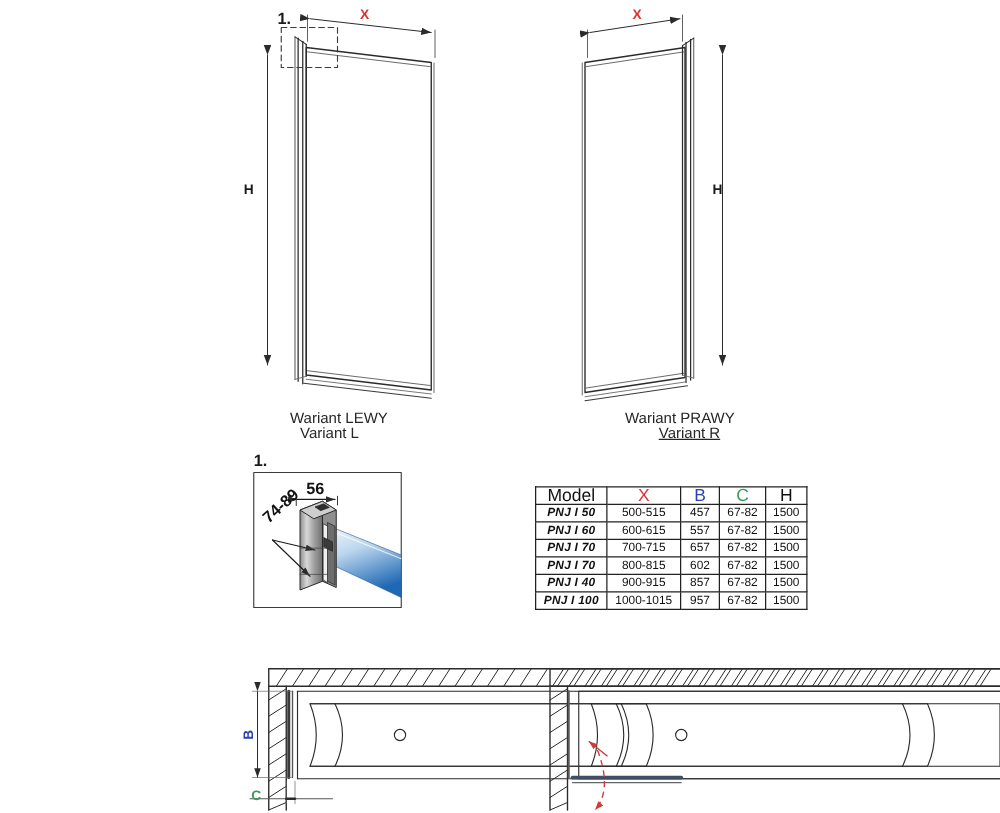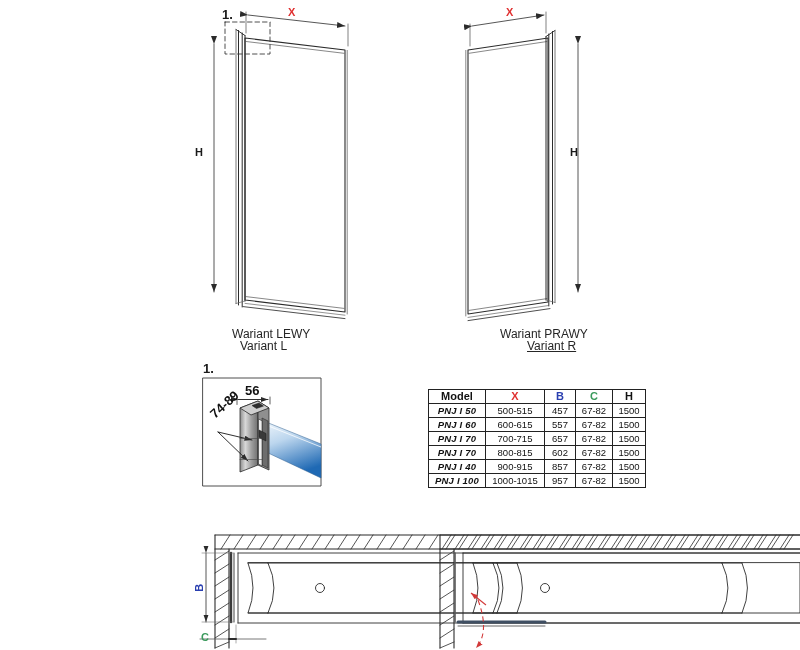--- a/index.html
+++ b/index.html
@@ -54,22 +54,22 @@
     background: #fff;
   }
   #spec-table th, #spec-table td {
     border: 1px solid #222;
     padding: 1px 3px;
     text-align: center;
     height: 11px;
     line-height: 11px;
   }
   #spec-table th {
-    font-weight: 700;
-    font-size: 11px;
+    font-weight: 400;
+    font-size: 14px;
     background: #fff;
   }
   #spec-table th.h-model { width: 50px; color: #111; }
   #spec-table th.h-x { width: 52px; color: #e03030; }
   #spec-table th.h-b { width: 24px; color: #2a3fb0; }
   #spec-table th.h-c { width: 30px; color: #3a9a5c; }
   #spec-table th.h-h { width: 26px; color: #111; }
   #spec-table td.c-model {
     font-weight: 700;
     font-style: italic;

